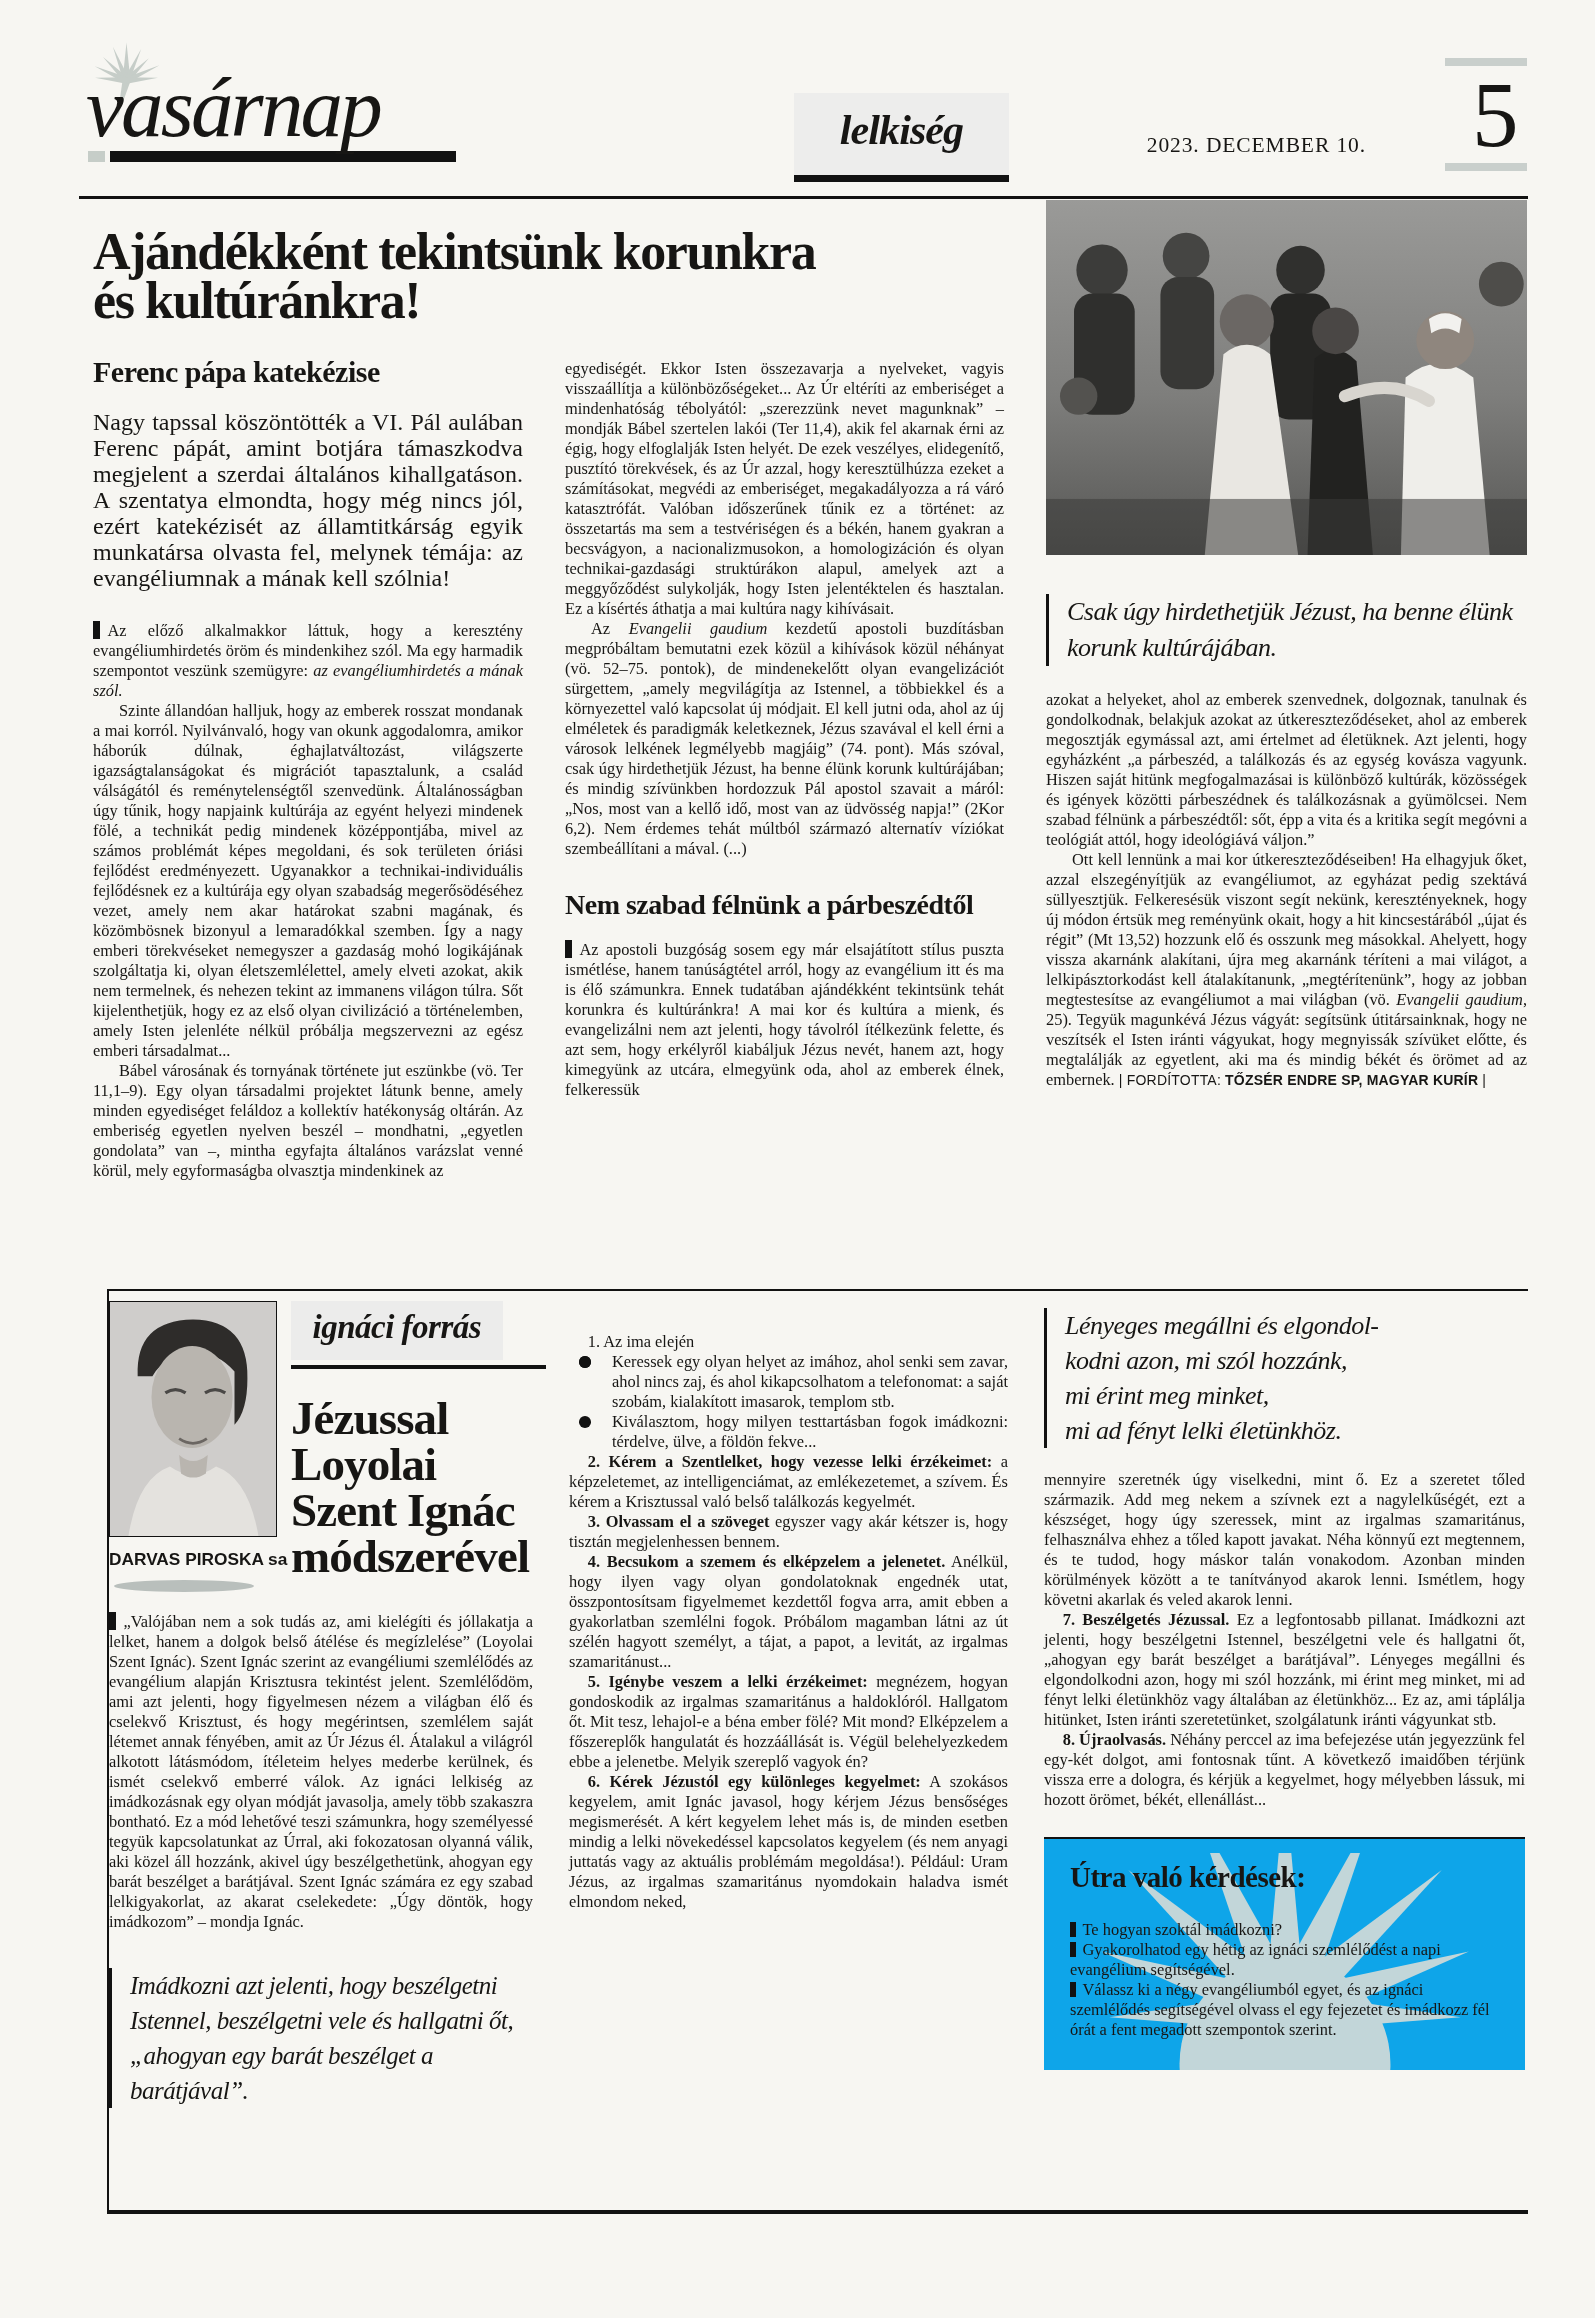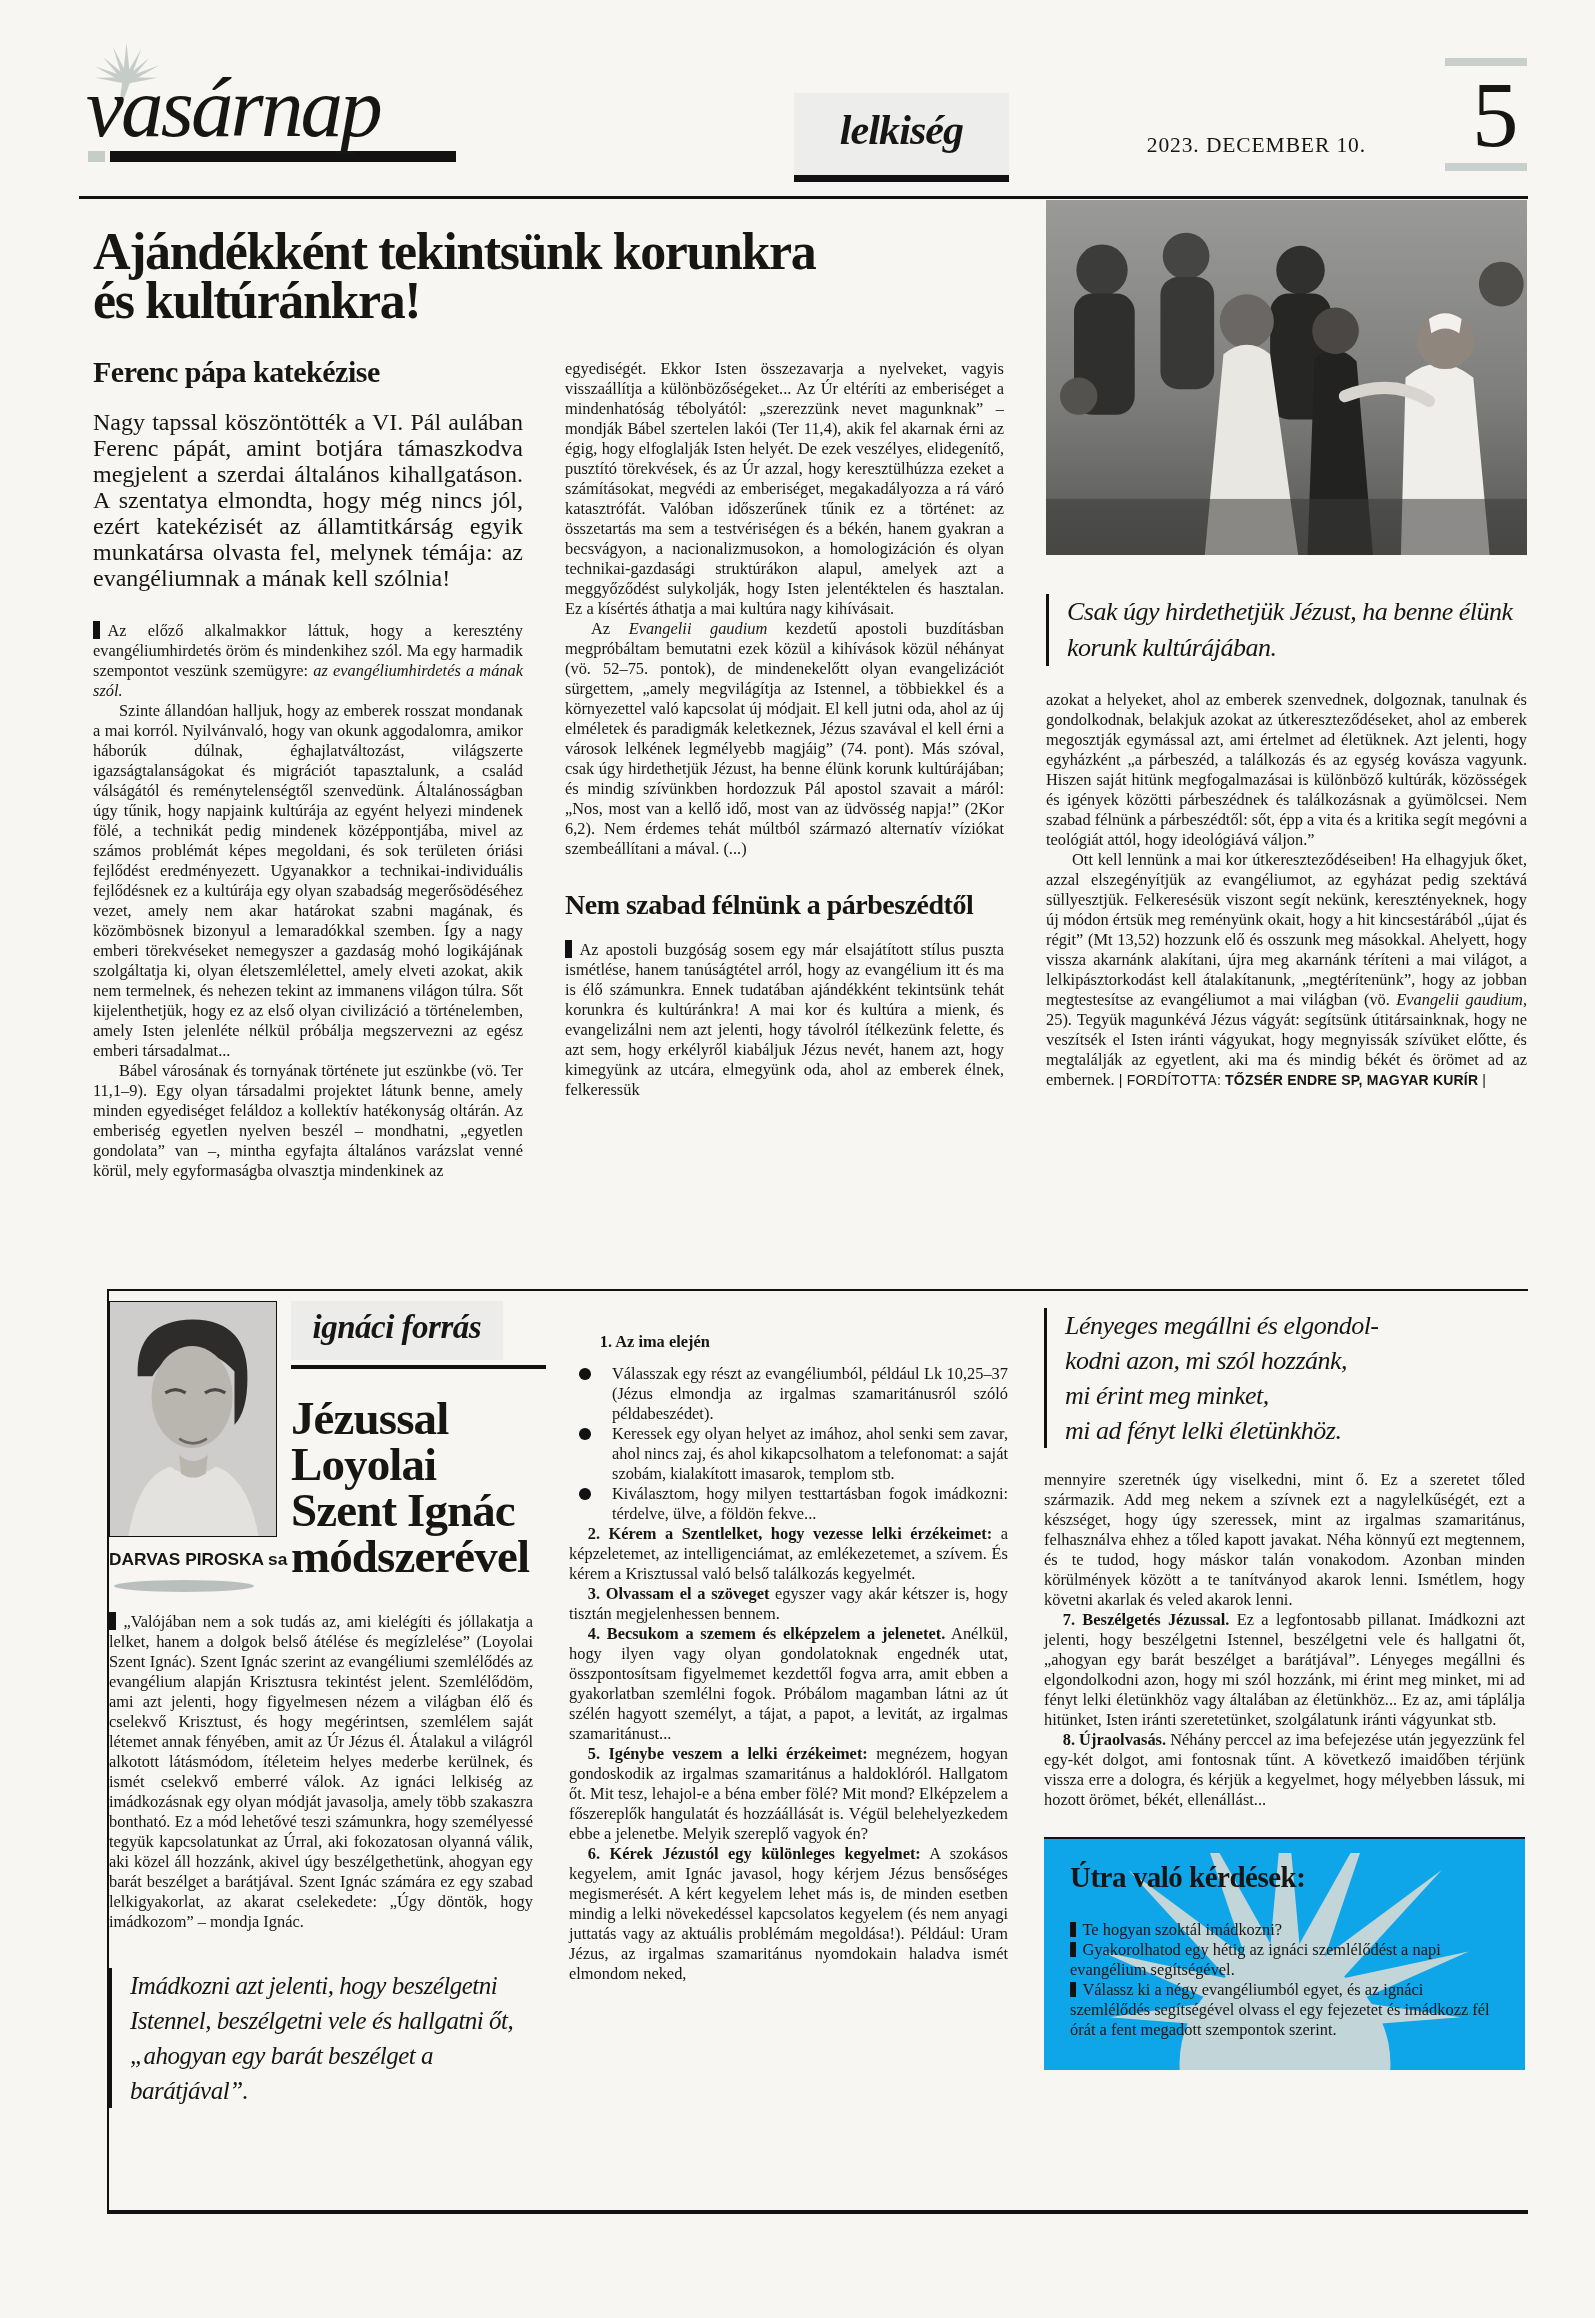--- a/index.html
+++ b/index.html
@@ -70,21 +70,21 @@
   .a2-headright{flex:1;}
   .a2-kickerbox{display:inline-block;background:#ececeb;font-style:italic;font-weight:bold;font-size:33px;
     padding:7.5px 21.5px 14px;letter-spacing:-0.5px;}
   .a2-kicker-rule{width:255px;height:3.3px;background:#121212;margin-top:5.6px;}
   .a2-title{font-weight:bold;font-size:47px;line-height:46px;letter-spacing:-0.9px;margin-top:26px;}
   .a2-colA > .bp{margin-top:20.6px;}
   .a2-quote{margin-top:36px;font-size:25px;line-height:35px;}
   .a2-colB{padding-top:17px;}
   .b-heading{font-weight:bold;font-size:33px;line-height:41px;letter-spacing:-0.7px;}
   .list{margin-top:24px;}
-  .num-title{font-weight:bold;font-size:16.4px;line-height:20px;margin:12px;text-indent:18.7px;}
+  .num-title{font-weight:normal;font-size:16.4px;line-height:20px;margin:0;text-indent:18.7px;}
   .num-item{font-size:16.4px;line-height:20px;text-align:justify;margin:0;text-indent:18.7px;}
   .num-item b{font-weight:bold;}
   .bullet{position:relative;font-size:16.4px;line-height:20px;text-align:justify;margin:0;padding-left:43px;}
   .dot{position:absolute;left:10.3px;top:4.2px;width:11.7px;height:11.7px;border-radius:50%;background:#121212;}
   .a2-colC{padding-top:17px;}
   .c-quote{font-size:26px;line-height:35px;}
   .a2-colC > .bp{margin-top:21.5px;}
   .a2-colC .num-item{margin-top:0;}
   .qbox{margin-top:27px;background:#0ea5e9;border-top:2.8px solid #121212;padding:22.4px 26px 30px;position:relative;overflow:hidden;}
   .qbox-title{font-weight:bold;font-size:29px;letter-spacing:-0.5px;position:relative;z-index:1;}
@@ -228,21 +228,21 @@
           </div>
         </div>
       </div>
       <p class="bp"><span class="mk"></span><span>„Valójában nem a sok tudás az, ami kielégíti és jóllakatja a lelket, hanem a dolgok belső átélése és megízlelése” (Loyolai Szent Ignác). Szent Ignác szerint az evangéliumi szemlélődés az evangélium alapján Krisztusra tekintést jelent. Szemlélődöm, ami azt jelenti, hogy figyelmesen nézem a világban élő és cselekvő Krisztust, és hogy megérintsen, szemlélem saját létemet annak fényében, amit az Úr Jézus él. Átalakul a világról alkotott látásmódom, ítéleteim helyes mederbe kerülnek, és ismét cselekvő emberré válok. Az ignáci lelkiség az imádkozásnak egy olyan módját javasolja, amely több szakaszra bontható. Ez a mód lehetővé teszi számunkra, hogy személyessé tegyük kapcsolatunkat az Úrral, aki fokozatosan olyanná válik, aki közel áll hozzánk, akivel úgy beszélgethetünk, ahogyan egy barát beszélget a barátjával. Szent Ignác számára ez egy szabad lelkigyakorlat, az akarat cselekedete: „Úgy döntök, hogy imádkozom” – mondja Ignác.</span></p>
       <div class="quote a2-quote">Imádkozni azt jelenti, hogy beszélgetni Istennel, beszélgetni vele és hallgatni őt, „ahogyan egy barát beszélget a barátjával”.</div>
     </div>
 
     <div class="a2-colB">
       <div class="list">
         <p class="num-title">1. Az ima elején</p>
-        <p class="bullet"><span class="dot"></span><span>Válasszak egy részt az evangéliumból, például Lk 10,25–37 (Jézus elmondja az irgalmas szamaritánusról szóló példabeszédet).</span></p>
+        <p class="bullet"><span class="dot"></span></p>
         <p class="bullet"><span class="dot"></span><span>Keressek egy olyan helyet az imához, ahol senki sem zavar, ahol nincs zaj, és ahol kikapcsolhatom a telefonomat: a saját szobám, kialakított imasarok, templom stb.</span></p>
         <p class="bullet"><span class="dot"></span><span>Kiválasztom, hogy milyen testtartásban fogok imádkozni: térdelve, ülve, a földön fekve...</span></p>
         <p class="num-item"><b>2. Kérem a Szentlelket, hogy vezesse lelki érzékeimet:</b><span> a képzeletemet, az intelligenciámat, az emlékezetemet, a szívem. És kérem a Krisztussal való belső találkozás kegyelmét.</span></p>
         <p class="num-item"><b>3. Olvassam el a szöveget</b><span> egyszer vagy akár kétszer is, hogy tisztán megjelenhessen bennem.</span></p>
         <p class="num-item"><b>4. Becsukom a szemem és elképzelem a jelenetet.</b><span> Anélkül, hogy ilyen vagy olyan gondolatoknak engednék utat, összpontosítsam figyelmemet kezdettől fogva arra, amit ebben a gyakorlatban szemlélni fogok. Próbálom magamban látni az út szélén hagyott személyt, a tájat, a papot, a levitát, az irgalmas szamaritánust...</span></p>
         <p class="num-item"><b>5. Igénybe veszem a lelki érzékeimet:</b><span> megnézem, hogyan gondoskodik az irgalmas szamaritánus a haldoklóról. Hallgatom őt. Mit tesz, lehajol-e a béna ember fölé? Mit mond? Elképzelem a főszereplők hangulatát és hozzáállását is. Végül belehelyezkedem ebbe a jelenetbe. Melyik szereplő vagyok én?</span></p>
         <p class="num-item"><b>6. Kérek Jézustól egy különleges kegyelmet:</b><span> A szokásos kegyelem, amit Ignác javasol, hogy kérjem Jézus bensőséges megismerését. A kért kegyelem lehet más is, de minden esetben mindig a lelki növekedéssel kapcsolatos kegyelem (és nem anyagi juttatás vagy az aktuális problémám megoldása!). Például: Uram Jézus, az irgalmas szamaritánus nyomdokain haladva ismét elmondom neked,</span></p>
       </div>
     </div>
 

